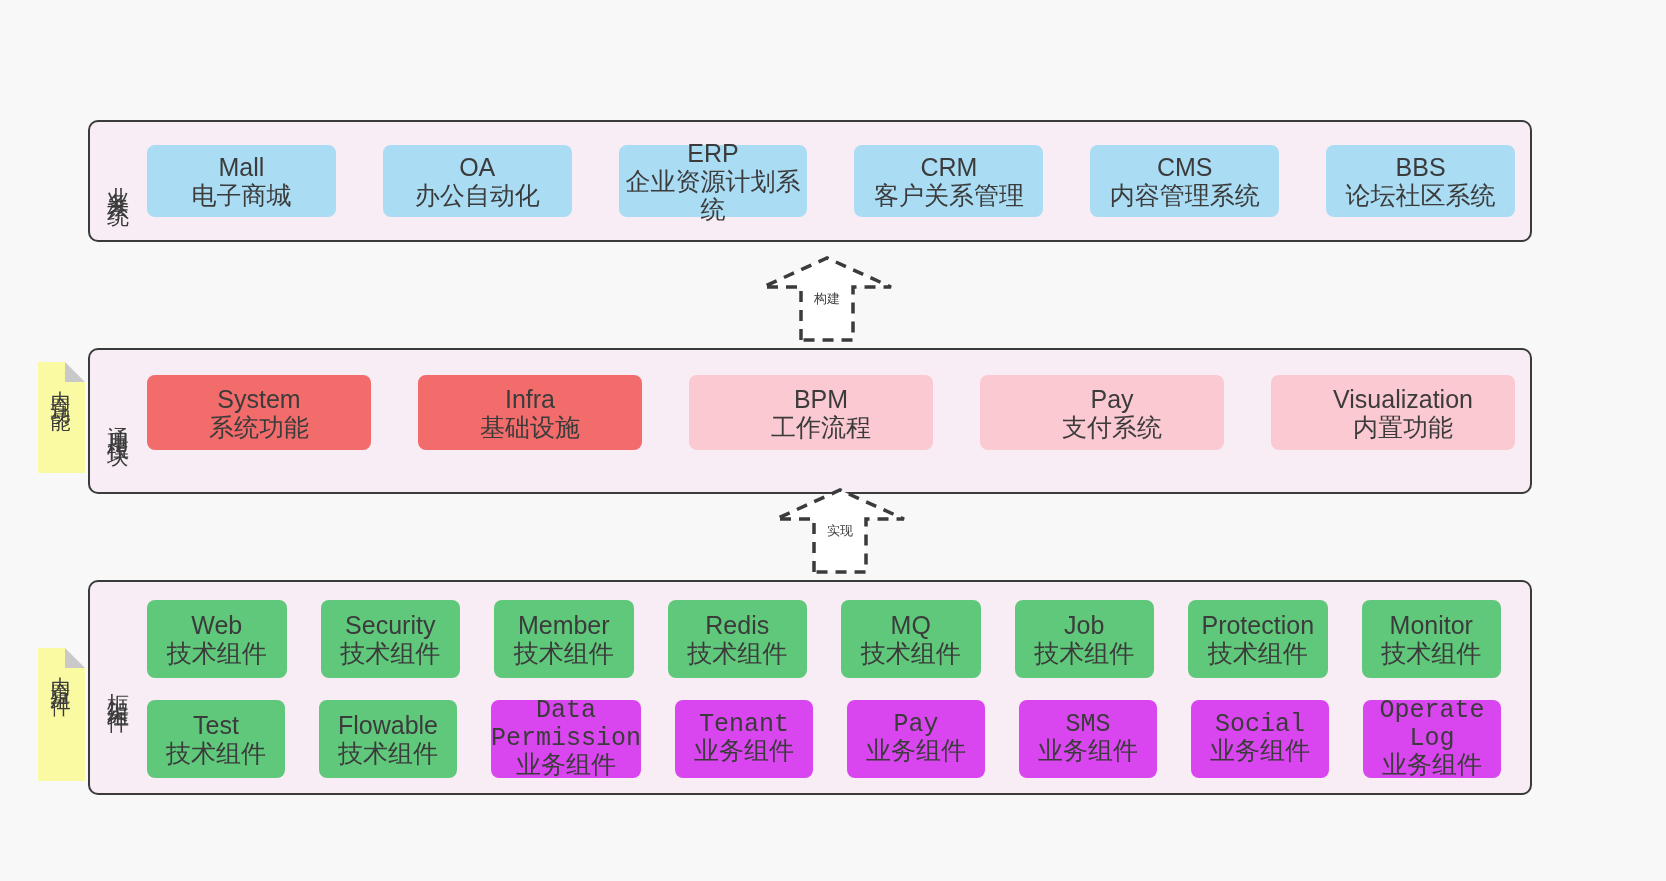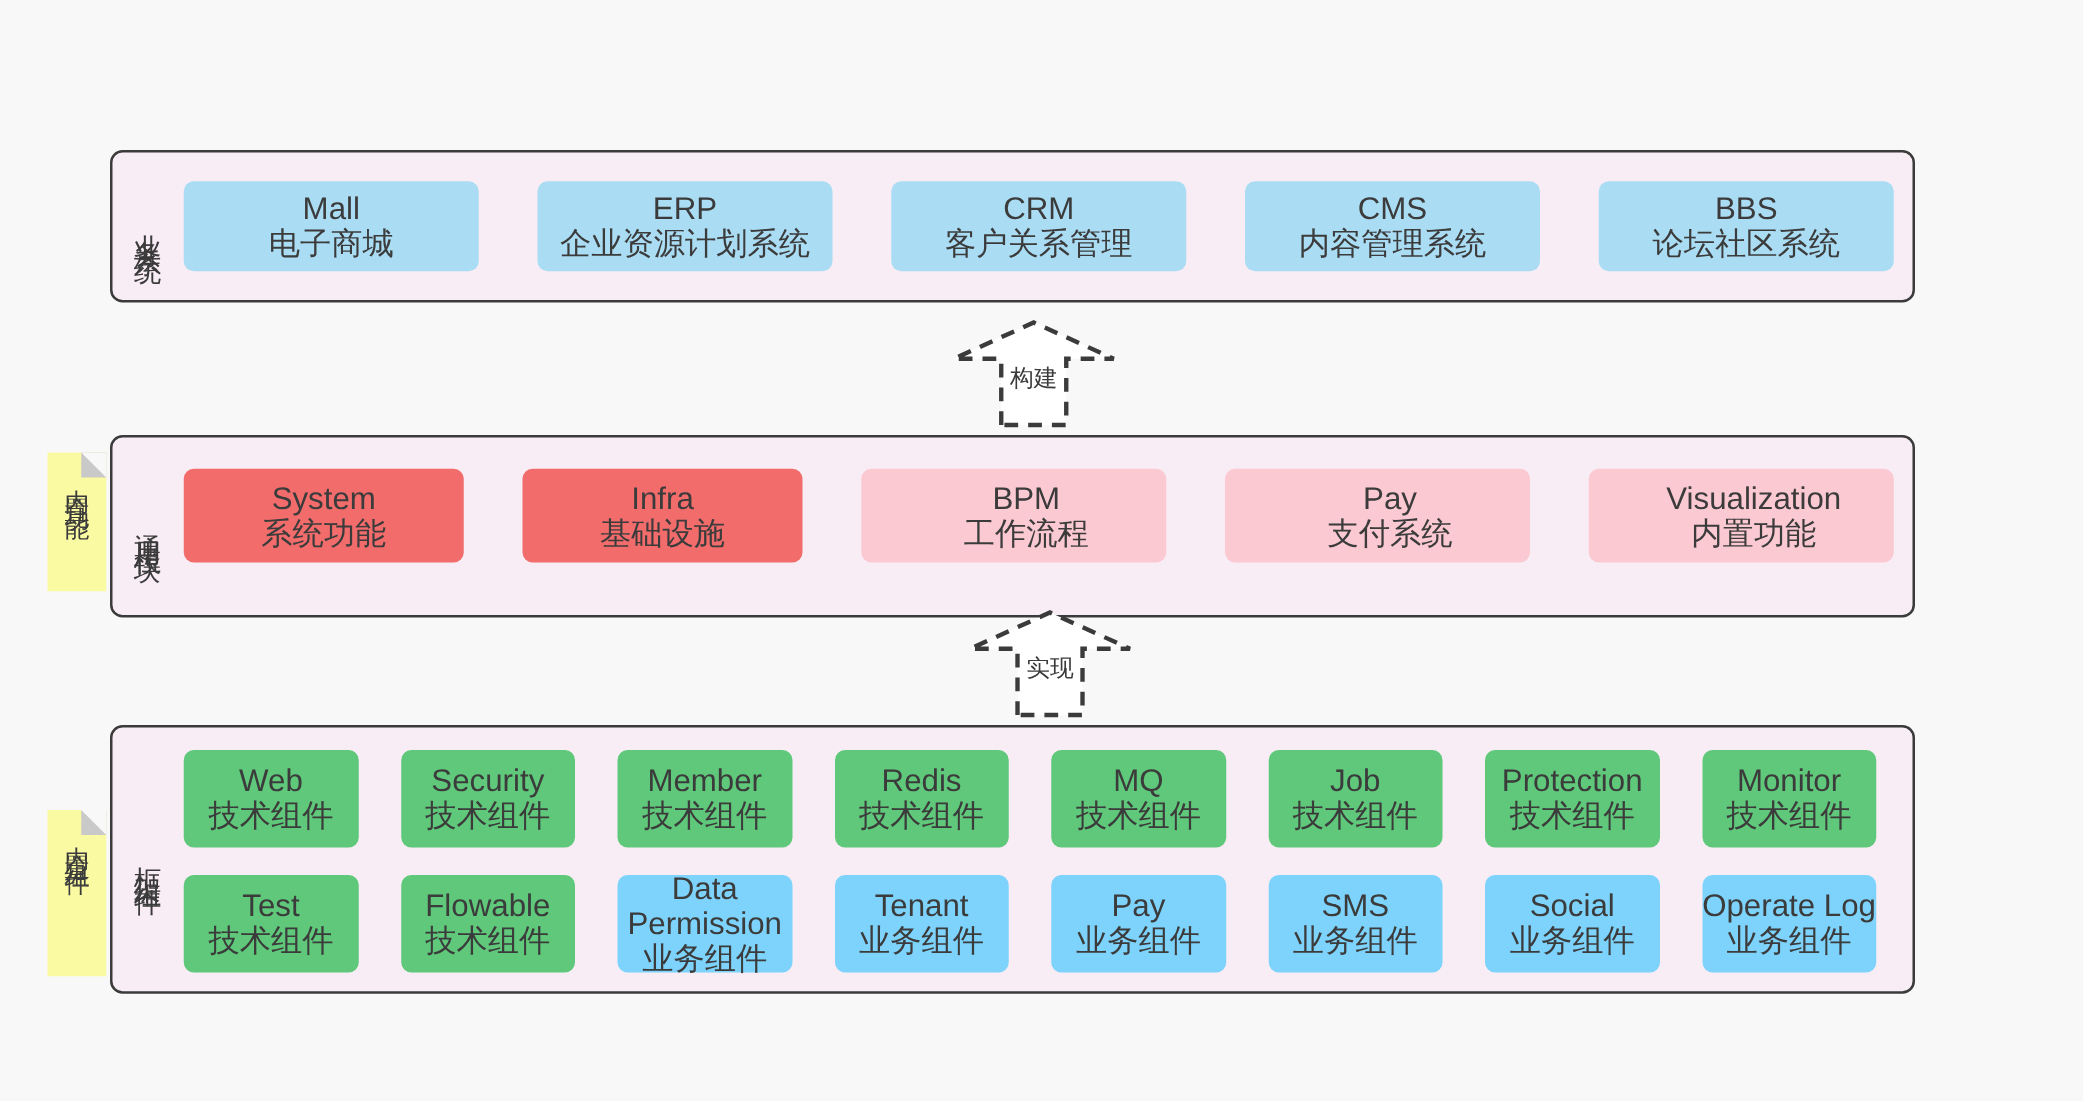--- a/index.html
+++ b/index.html
@@ -50,21 +50,21 @@
     align-items: center;
     justify-content: center;
     text-align: center;
     font-size: 25px;
     line-height: 28px;
   }
   .blue   { background: #aadcf4; }
   .red    { background: #f26c6c; }
   .pink   { background: #fbc9d2; padding-left: 20px; }
   .gdark  { background: #5fc87a; }
-  .glight { background: #7dd3fc; }
+  .glight { background: #d946ef; font-family: Liberation Mono, monospace; }
 
   .note {
     position: absolute;
     left: 38px;
     width: 47px;
     background: #fafaa2;
     display: flex;
     justify-content: center;
   }
   #note-modules    { top: 362px; height: 111px; }
@@ -91,33 +91,37 @@
   #arrow-build     { left: 759px; top: 255px; }
   #arrow-implement { left: 772px; top: 487px; }
   .arrow svg { display: block; width: 100%; height: 100%; }
   .alabel {
     position: absolute;
     left: 50%;
     top: 35px;
     transform: translateX(-50%);
     background: #ffffff;
     padding: 0 3px;
-    font-size: 19px;
+    font-size: 13px;
     white-space: nowrap;
   }
 </style>
 </head>
 <body>
 
 <div class="panel" id="panel-business">
   <div class="vlabel">业务系统</div>
   <div class="boxrow">
     <div class="box blue">
       <div>Mall</div>
       <div>电子商城</div>
+    </div>
+    <div class="box blue">
+      <div>OA</div>
+      <div>办公自动化</div>
     </div>
     <div class="box blue">
       <div>ERP</div>
       <div>企业资源计划系统</div>
     </div>
     <div class="box blue">
       <div>CRM</div>
       <div>客户关系管理</div>
     </div>
     <div class="box blue">

